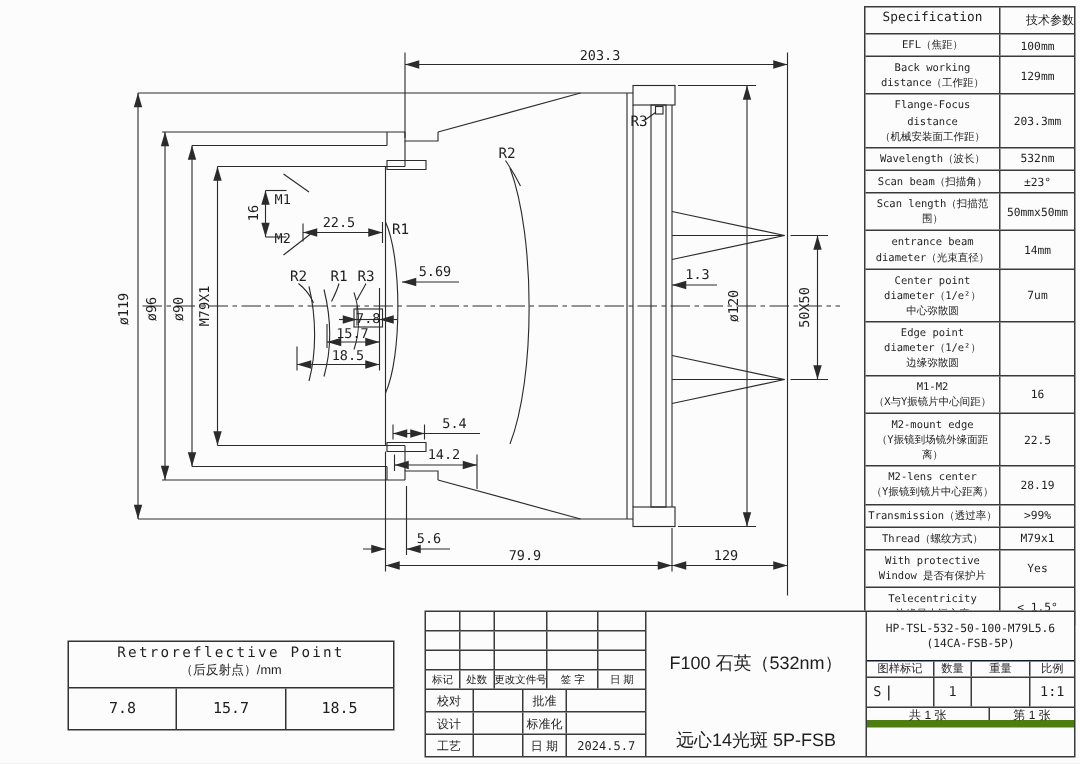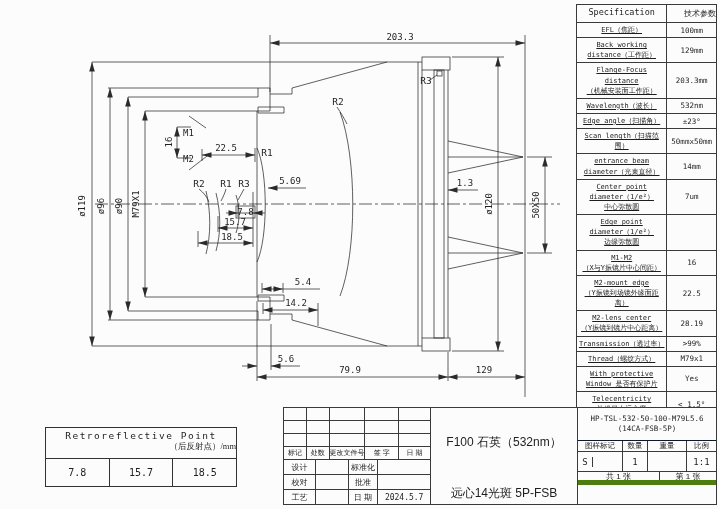--- a/index.html
+++ b/index.html
@@ -15,27 +15,27 @@
   svg text{font-family:"DejaVu Sans Mono","Liberation Mono",monospace;font-size:9px;fill:#1f1f1f;}
   svg text.big{font-size:9.5px;}
   
   .spec{position:absolute;left:576px;top:4px;width:141px;border:1px solid #3a3a3a;background:#fcfcfc;}
   .spec-h{display:flex;border-bottom:1px solid #3a3a3a;}
   .spec-h .en{width:65%;font-size:8.5px;text-align:center;padding:2px 0;border-right:1px solid #3a3a3a;}
   .spec-h .zh{width:35%;font-size:8px;text-align:right;padding:3px 0;font-family:"Liberation Sans",sans-serif;}
   .spec-row{display:flex;border-bottom:1px solid #3a3a3a;align-items:stretch;}
   .spec-row:last-child{border-bottom:none;}
   .spec-label{width:65%;border-right:1px solid #3a3a3a;font-size:7px;line-height:1.45;
-              text-align:center;white-space:pre-line;padding:2px 1px;display:flex;align-items:center;justify-content:center;text-decoration:underline;}
+              text-align:center;white-space:pre-line;padding:2px 1px;display:flex;align-items:center;justify-content:center;}
   .spec-val{width:35%;font-size:7.5px;display:flex;align-items:center;justify-content:center;padding:2px 0;}
   
-  .retro{position:absolute;left:45px;top:427px;width:192px;height:60px;border:1.4px solid #333;background:#fcfcfc;}
+  .retro{position:absolute;left:45px;top:427px;width:218px;height:60px;border:1.4px solid #333;background:#fcfcfc;}
   .retro-h{height:31px;border-bottom:1px solid #333;text-align:center;padding-top:2px;}
   .retro-h .en{font-size:9.5px;letter-spacing:1.5px;}
-  .retro-h .zh{font-size:8.5px;font-family:Liberation Serif, serif;text-align:right;}
+  .retro-h .zh{font-size:8.5px;font-family:Liberation Sans, sans-serif;}
   .retro-body{display:flex;height:27px;}
   .retro-cell{flex:1;border-right:1px solid #333;display:flex;align-items:center;justify-content:center;font-size:10px;}
   .retro-cell:last-child{border-right:none;}
   
   .tb{position:absolute;left:283px;top:407px;width:434px;height:98px;border:1px solid #3a3a3a;display:flex;background:#fcfcfc;
       font-family:"Liberation Sans",sans-serif;}
   .tb .mono{font-family:"DejaVu Sans Mono","Liberation Mono",monospace;}
   .tb-left{width:147px;border-right:1px solid #3a3a3a;display:flex;flex-direction:column;}
   .tb-rowA{display:flex;height:13px;border-bottom:1px solid #3a3a3a;}
   .tb-rowA>div{border-right:1px solid #3a3a3a;}
@@ -267,21 +267,21 @@
 （机械安装面工作距）</div>
           <div class="spec-val">203.3mm</div>
         </div>
 
         <div class="spec-row">
           <div class="spec-label">Wavelength（波长）</div>
           <div class="spec-val">532nm</div>
         </div>
 
         <div class="spec-row">
-          <div class="spec-label">Edge angle（扫描角）</div>
+          <div class="spec-label">Scan beam（扫描角）</div>
           <div class="spec-val">±23°</div>
         </div>
 
         <div class="spec-row">
           <div class="spec-label">Scan length（扫描范围）</div>
           <div class="spec-val">50mmx50mm</div>
         </div>
 
         <div class="spec-row">
           <div class="spec-label">entrance beam
@@ -385,30 +385,30 @@
       <div class="tb-rowA">
         <div class="cA1 tb-head">标记</div>
         <div class="cA2 tb-head">处数</div>
         <div class="cA3 tb-head">更改文件号</div>
         <div class="cA4 tb-head">签 字</div>
         <div class="cA5 tb-head">日 期</div>
       </div>
       <div style="display:flex;flex-direction:column;flex:1">
 
           <div class="tb-rowB">
+            <div class="cB1">校对</div>
+            <div class="cB2"></div>
+            <div class="cB3">批准</div>
+            <div class="cB4 mono"></div>
+          </div>
+
+          <div class="tb-rowB">
             <div class="cB1">设计</div>
             <div class="cB2"></div>
             <div class="cB3">标准化</div>
-            <div class="cB4 mono"></div>
-          </div>
-
-          <div class="tb-rowB">
-            <div class="cB1">校对</div>
-            <div class="cB2"></div>
-            <div class="cB3">批准</div>
             <div class="cB4 mono"></div>
           </div>
 
 
           <div class="tb-rowB">
             <div class="cB1">工艺</div>
             <div class="cB2"></div>
             <div class="cB3">日 期</div>
             <div class="cB4 mono">2024.5.7</div>
           </div>

